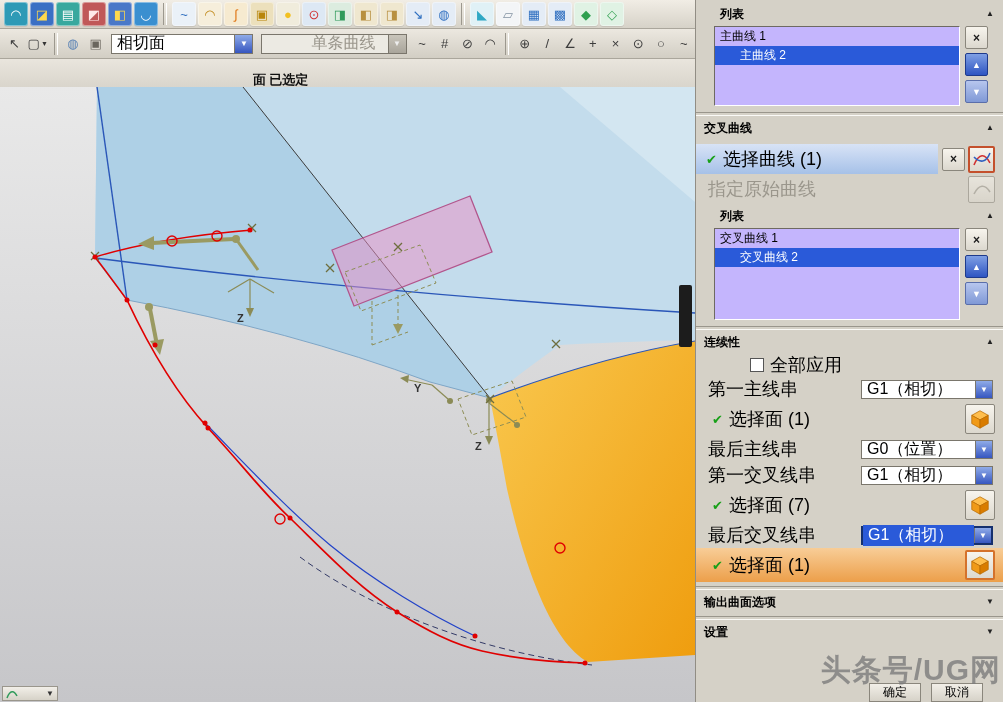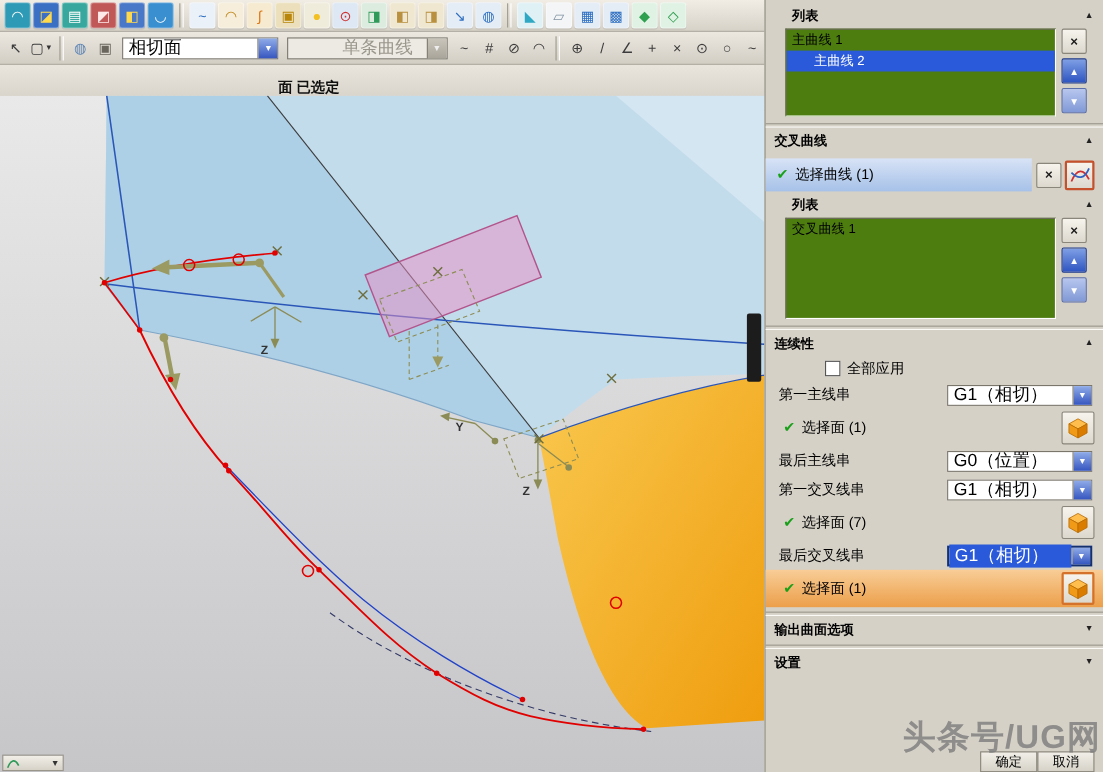--- a/index.html
+++ b/index.html
@@ -24,21 +24,21 @@
   .combo .cval{flex:1;padding:0 5px;white-space:nowrap;overflow:hidden;font-size:16px;color:#000;}
   .combo .cbtn{width:17px;align-self:stretch;background:linear-gradient(#8fabe8,#3656c0);color:#fff;
                font-size:8px;display:flex;align-items:center;justify-content:center;border-left:1px solid #7a766c;cursor:pointer;}
   .combo.disabled{background:#eceae3;padding-left:44px;}
   .combo.disabled .cval{color:#9a968c;}
   .combo.disabled .cbtn{background:linear-gradient(#c9c5bb,#a9a59b);color:#eee;}
   .tcombo{width:152px;margin:0 4px;}
   
   .statusbar{position:absolute;left:0;top:59px;width:695px;height:42px;
              background:linear-gradient(#e9e5dd,#d2cec4);border-bottom:1px solid #87837a;
-             display:flex;align-items:center;box-sizing:border-box;}
+             display:flex;align-items:center;box-sizing:border-box;font-family:Liberation Serif, serif;}
   .statusbar span{margin-left:253px;font-size:13px;color:#101010;font-weight:bold;}
   
   .viewport{position:absolute;left:0;top:87px;width:695px;height:615px;}
   .cornerwidget{position:absolute;left:2px;bottom:1px;width:56px;height:15px;
                 background:linear-gradient(#f2efe8,#d6d2c8);border:1px solid #9a968c;
                 display:flex;align-items:center;justify-content:space-between;padding:0 3px;
                 font-size:8px;color:#333;box-sizing:border-box;cursor:pointer;}
   .watermark{position:absolute;right:2px;top:650px;font-size:30px;font-weight:bold;color:#7d7d7d;
              opacity:.8;z-index:60;letter-spacing:1px;white-space:nowrap;pointer-events:none;}
   
@@ -46,55 +46,55 @@
          border-left:1px solid #918d84;box-sizing:border-box;padding-top:2px;}
   .sech{display:flex;align-items:center;height:20px;margin-top:2px;}
   .sech .t{font-weight:bold;margin-left:8px;font-size:12px;color:#000;}
   .sech.sub .t{margin-left:24px;}
   .sech .sp{flex:1;}
   .abtn{width:16px;height:14px;margin-right:5px;font-size:8px;line-height:12px;text-align:center;
         background:transparent;border:none;color:#222;cursor:pointer;padding:0;}
   .groove{height:2px;border-top:1px solid #9a968c;border-bottom:1px solid #fbfaf7;margin:4px 0 2px;}
   .listwrap{position:relative;height:82px;margin-top:2px;}
   .listwrap.tall{height:94px;}
-  .listbox{position:absolute;left:18px;top:0;width:244px;height:78px;background:#4d7c0f;
+  .listbox{position:absolute;left:18px;top:0;width:244px;height:78px;background:#c4b5fd;
            border:1px solid;border-color:#6e6a62 #fff #fff #6e6a62;overflow:hidden;}
   .listwrap.tall .listbox{height:90px;}
   .lrow{height:19px;line-height:19px;padding-left:5px;color:#000;white-space:nowrap;cursor:pointer;}
   .lrow.sel{background:#2a5ad9;color:#fff;padding-left:25px;}
   .lbtns{position:absolute;right:15px;top:0;display:flex;flex-direction:column;gap:4px;}
   .sqbtn{width:23px;height:23px;background:linear-gradient(#f7f4ed,#dcd8ce);border:1px solid #8a867c;
          border-radius:2px;font-size:12px;font-weight:bold;color:#1c1c1c;display:flex;align-items:center;
          justify-content:center;padding:0;cursor:pointer;}
   .sqbtn.blue{background:linear-gradient(#7f9fe4,#2e55c2);color:#fff;border-color:#1e3a8c;font-size:9px;}
   .sqbtn.blue.lite{background:linear-gradient(#b7c6ee,#8099d6);border-color:#5a6eaa;}
   .prow{display:flex;align-items:center;height:30px;}
   .hlblue{flex:1;height:30px;background:linear-gradient(#d8e3f6,#a6c1e8);display:flex;align-items:center;margin-right:4px;}
   .check{color:#18a018;font-weight:bold;font-size:13px;margin:0 6px 0 10px;}
-  .plabel{font-size:13px;color:#000;white-space:nowrap;}
+  .plabel{font-size:18px;color:#000;white-space:nowrap;}
   .gray{color:#9a968c;}
   .sp{flex:1;}
   .bigbtn{width:27px;height:27px;background:linear-gradient(#f7f4ed,#dcd8ce);border:1px solid #8a867c;
           border-radius:2px;display:flex;align-items:center;justify-content:center;padding:0;cursor:pointer;margin-right:8px;}
   .bigbtn.activebrd{border:2px solid #c4502c;}
   .bigbtn.disabled{opacity:.55;}
   .chkrow{display:flex;align-items:center;height:22px;margin-top:2px;padding-left:42px;}
   .chkbox{width:12px;height:12px;background:#fff;border:1px solid #555;margin-left:12px;margin-right:6px;cursor:pointer;}
   .comborow{display:flex;align-items:center;height:26px;}
   .comborow .plabel{margin-left:12px;}
   .ccombo{width:132px;margin-right:10px;height:19px;}
   .ccombo .cbtn{width:16px;}
   .ccombo.focus{border:2px solid #15306e;}
   .ccombo.focus .cval{background:#2a5ad9;color:#fff;}
   .facerow{display:flex;align-items:center;height:34px;}
   .facerow.hlorange{background:linear-gradient(#f8cd97,#ec9f4a);}
   .cubebtn{width:30px;height:30px;background:linear-gradient(#f7f4ed,#dcd8ce);border:1px solid #8a867c;
            border-radius:2px;display:flex;align-items:center;justify-content:center;padding:0;cursor:pointer;margin-right:8px;}
   .cubebtn.activebrd{border:2px solid #d4722c;}
-  .footer{position:absolute;right:8px;bottom:0;display:flex;z-index:40;}
+  .footer{position:absolute;right:20px;bottom:0;display:flex;gap:10px;z-index:40;}
   .fbtn{width:52px;height:19px;background:linear-gradient(#f2efe8,#d6d2c8);border:1px solid #8a867c;
         font-size:12px;padding:0;cursor:pointer;color:#000;}
 </style>
 </head>
 <body>
 
 <div class="page">
 
   <div class="tb1">
     <button class="ticon" style="background-color: rgb(46, 154, 182); color: rgb(255, 255, 255);">◠</button>
@@ -306,30 +306,40 @@
       </div>
       <button class="sqbtn">×</button>
       <button class="bigbtn activebrd" style="margin-left:3px;">
         <svg width="20" height="20" viewBox="0 0 20 20">
           <path d="M2,16 C7,4 13,4 18,14" stroke="#d03030" fill="none" stroke-width="1.6"></path>
           <path d="M2,8 C8,14 14,14 18,4" stroke="#3060c0" fill="none" stroke-width="1.6"></path>
         </svg>
       </button>
     </div>
 
+    <div class="prow">
+      <span class="plabel gray" style="margin-left:12px;">指定原始曲线</span>
+      <span class="sp"></span>
+      <button class="bigbtn disabled">
+        <svg width="20" height="20" viewBox="0 0 20 20">
+          <path d="M2,15 C7,5 13,5 18,13" stroke="#9a968c" fill="none" stroke-width="1.6"></path>
+        </svg>
+      </button>
+    </div>
 
 
     <div class="sech sub">
       <span class="t">列表</span>
       <span class="sp"></span>
       <button class="abtn">▲</button>
     </div>
     <div class="listwrap tall">
       <div class="listbox">
         <div class="lrow">交叉曲线 1</div>
+        <div class="lrow sel">交叉曲线 2</div>
       </div>
       <div class="lbtns">
         <button class="sqbtn">×</button>
         <button class="sqbtn blue">▲</button>
         <button class="sqbtn blue lite">▼</button>
       </div>
     </div>
 
     <div class="groove"></div>
 

